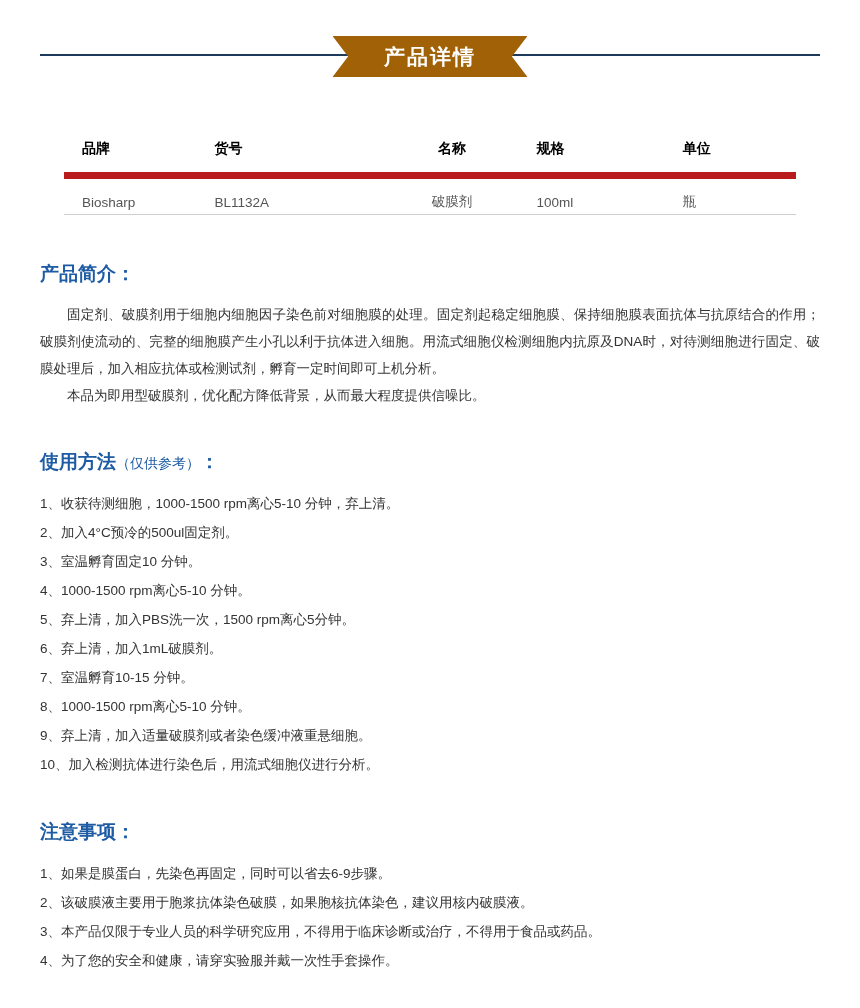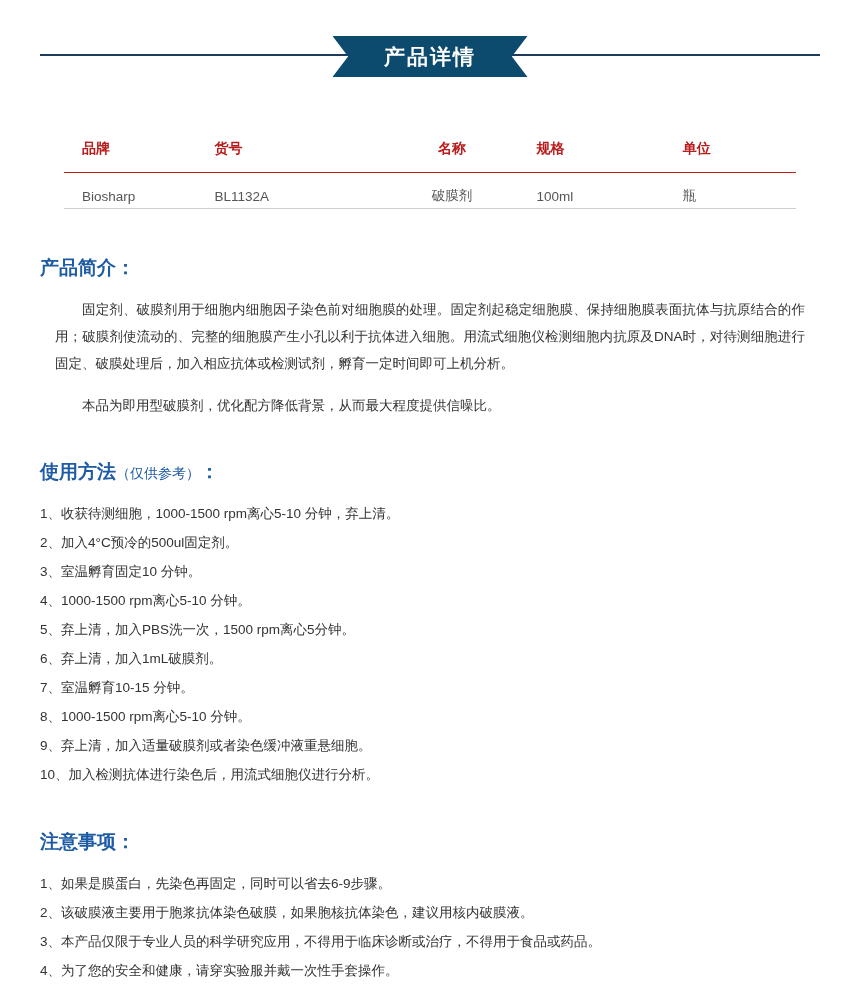--- a/index.html
+++ b/index.html
@@ -30,44 +30,44 @@
     height: 2px;
     background: #1d3a5c;
   }
   .banner-ribbon {
     position: absolute;
     left: 50%;
     top: 20px;
     transform: translateX(-50%);
     width: 195px;
     height: 41px;
-    background: #0c4a6e;
+    background: #a16207;
     color: #ffffff;
     font-size: 21px;
     font-weight: bold;
     letter-spacing: 2px;
     text-align: center;
     line-height: 41px;
     clip-path: polygon(0 0, 100% 0, 92% 50%, 100% 100%, 0 100%, 8% 50%);
   }
 
   
   .spec-table-wrap {
     margin: 36px 64px 0 64px;
   }
   table.spec {
     width: 100%;
     border-collapse: collapse;
     font-size: 13.5px;
   }
   table.spec thead th {
     font-weight: bold;
-    color: #b91c1c;
+    color: #000000;
     padding: 10px 4px 14px 4px;
-    border-bottom: 1px solid #b91c1c;
+    border-bottom: 7px solid #b91c1c;
     font-size: 14px;
   }
   table.spec tbody td {
     color: #555555;
     padding: 14px 4px 3px 4px;
     border-bottom: 1px solid #cfcfcf;
   }
   .col-brand  { width: 20%; text-align: left; padding-left: 18px !important; }
   .col-cat    { width: 22%; text-align: left; }
   .col-name   { width: 22%; text-align: center; }
@@ -86,21 +86,21 @@
     margin: 40px 0 14px 0;
   }
   h2.section-title .sub {
     font-size: 14px;
     font-weight: normal;
     color: #1d5ba4;
   }
   p.para {
     font-size: 13.5px;
     line-height: 2.0;
-    margin: 15px;
+    margin: 0;
     text-indent: 2em;
     color: #333333;
     text-align: justify;
   }
   ol.steps {
     list-style: none;
     margin: 0;
     padding: 0;
   }
   ol.steps li {

